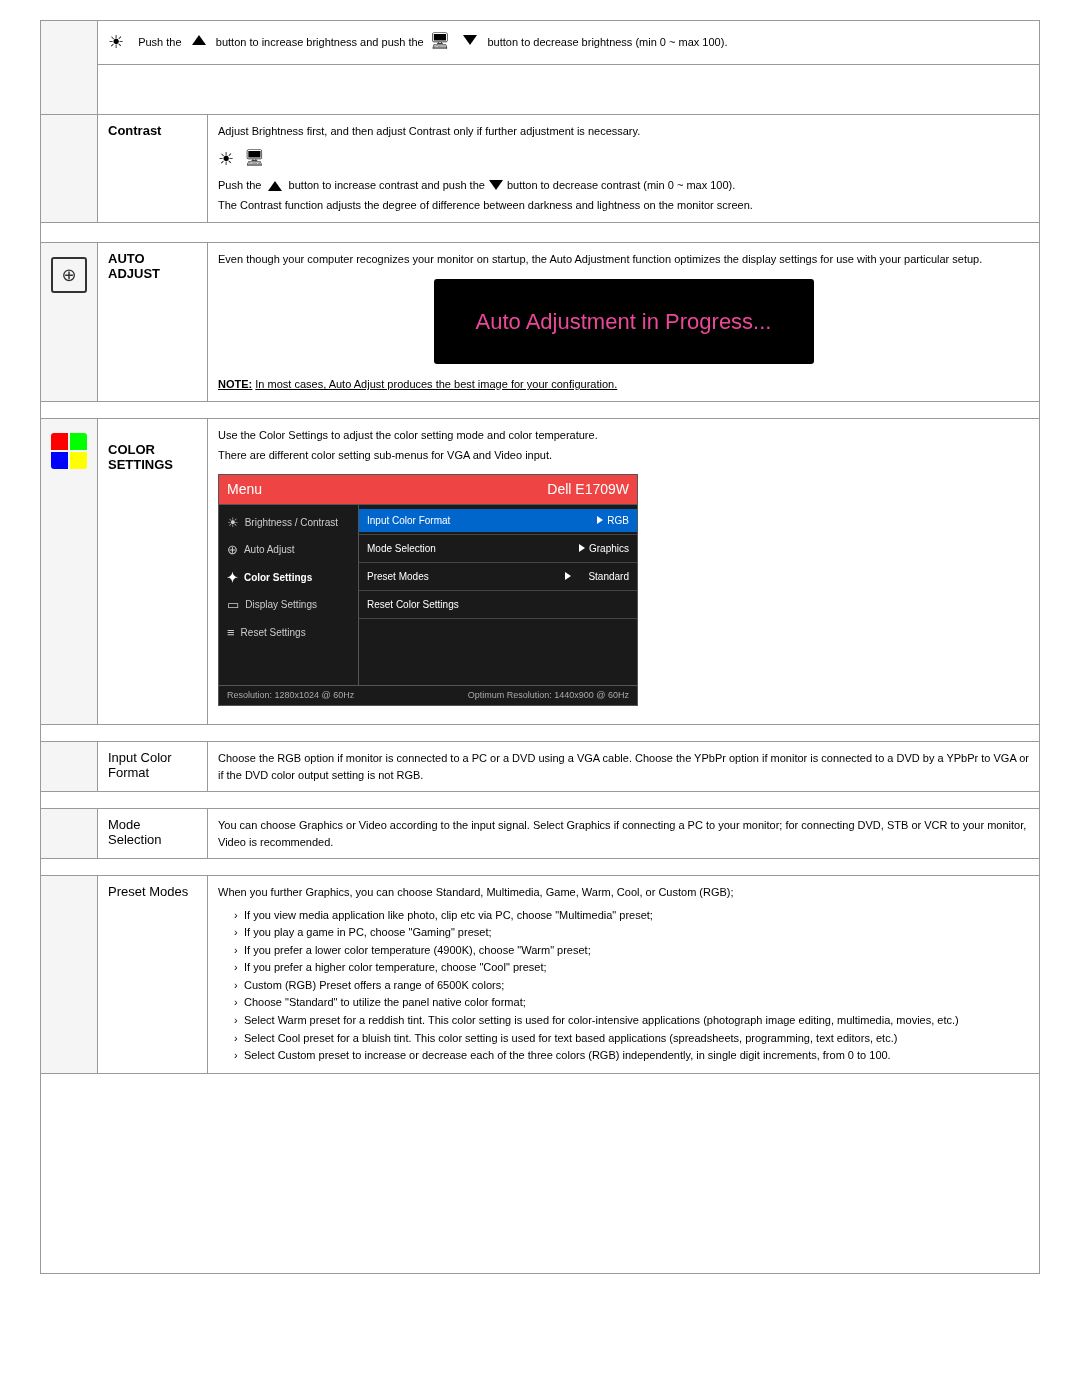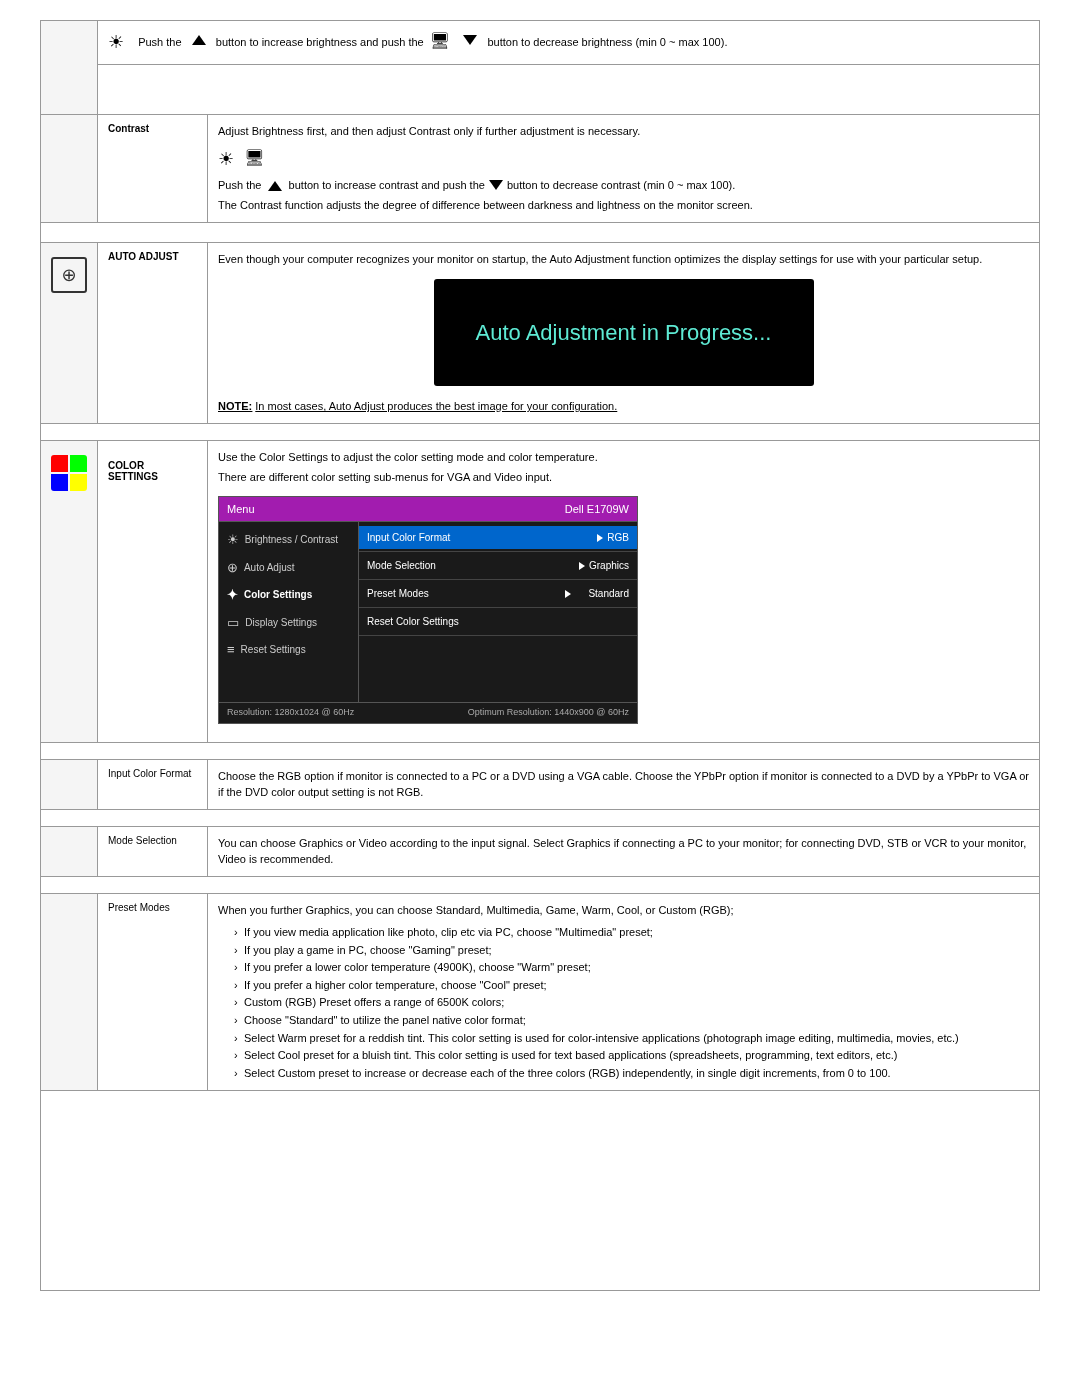--- a/index.html
+++ b/index.html
@@ -32,21 +32,21 @@
     .icon-cell {
       width: 50px;
       text-align: center;
       vertical-align: middle;
       background: #f5f5f5;
     }
 
     .label-cell {
       width: 110px;
       font-weight: bold;
-      font-size: 10px;
+      font-size: 13px;
       vertical-align: top;
       padding-top: 10px;
     }
 
     .content-cell {
       font-size: 11px;
       line-height: 1.5;
     }
 
     
@@ -93,25 +93,25 @@
       height: 0;
       border-left: 7px solid transparent;
       border-right: 7px solid transparent;
       border-top: 10px solid #000;
       vertical-align: middle;
     }
 
     
     .auto-adj-box {
       background: #000;
-      color: #5eead4;
+      color: #ec4899;
       font-size: 22px;
       font-family: Arial, sans-serif;
       text-align: center;
-      padding: 37px 40px;
+      padding: 26px 40px;
       margin: 12px auto;
       width: 380px;
       border-radius: 3px;
     }
 
     .note-text {
       font-size: 11px;
       margin-top: 4px;
     }
     .note-text span {
@@ -124,23 +124,23 @@
       background: #1a1a1a;
       color: #fff;
       font-size: 11px;
       margin: 10px 0;
       width: 420px;
     }
 
     .osd-header {
       display: flex;
       justify-content: space-between;
-      background: #a21caf;
+      background: #ef4444;
       padding: 4px 8px;
-      font-size: 11px;
+      font-size: 14px;
       border-bottom: 1px solid #555;
     }
 
     .osd-body {
       display: flex;
     }
 
     .osd-left {
       width: 140px;
       border-right: 1px solid #555;

